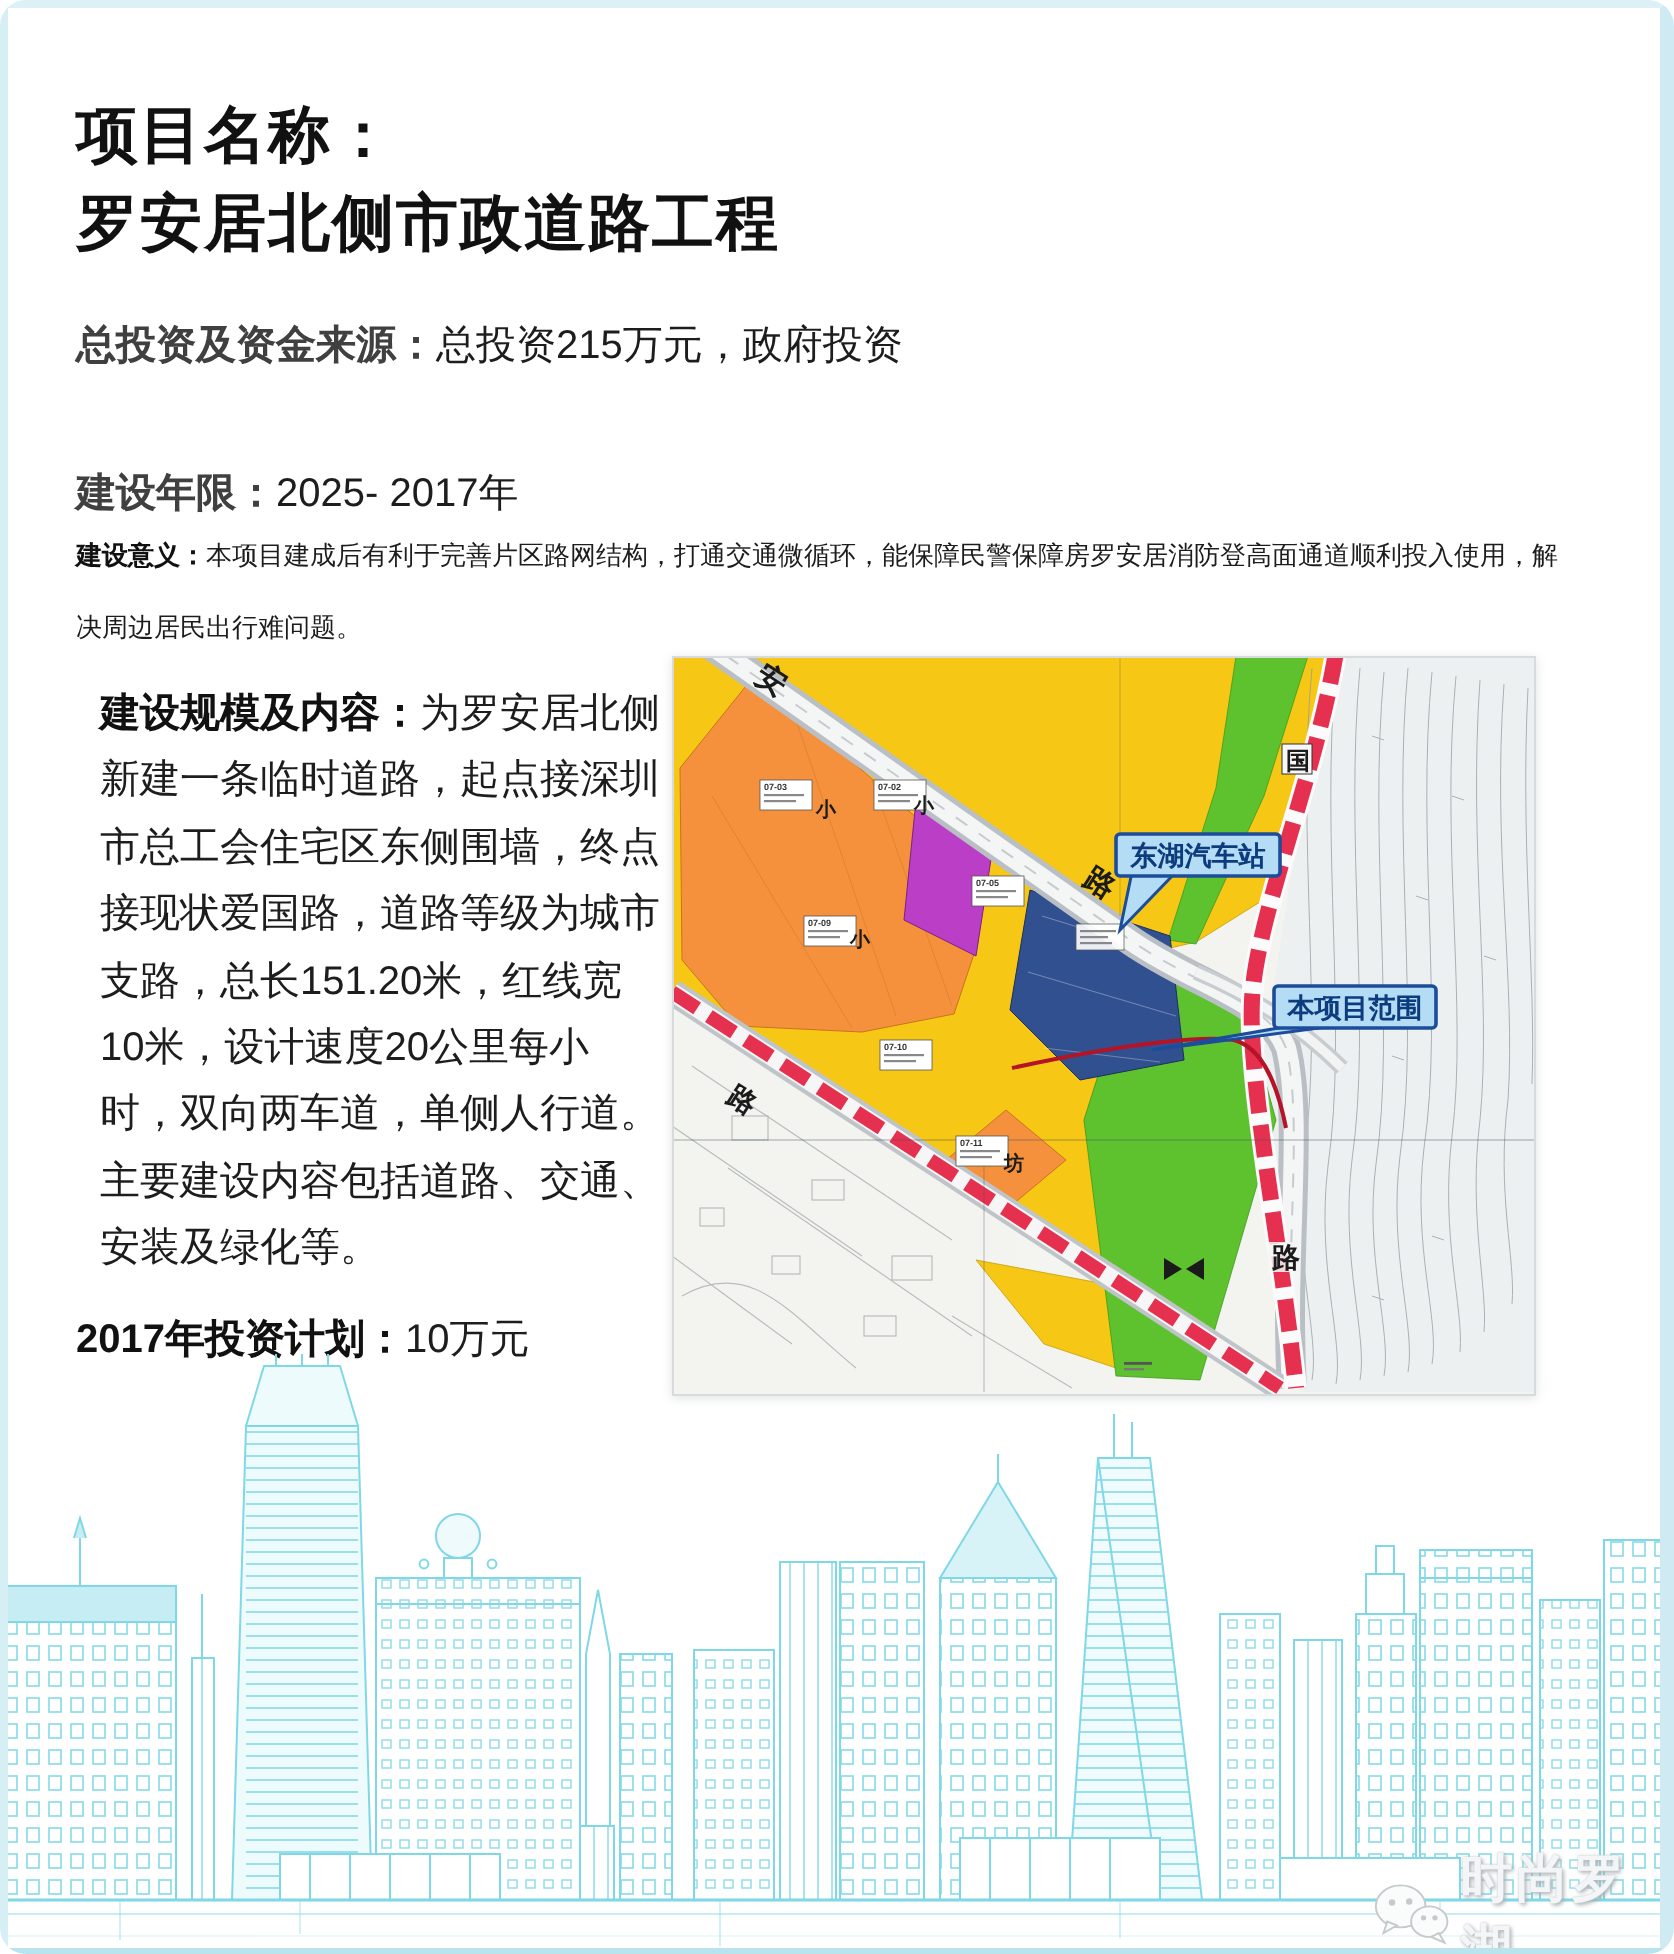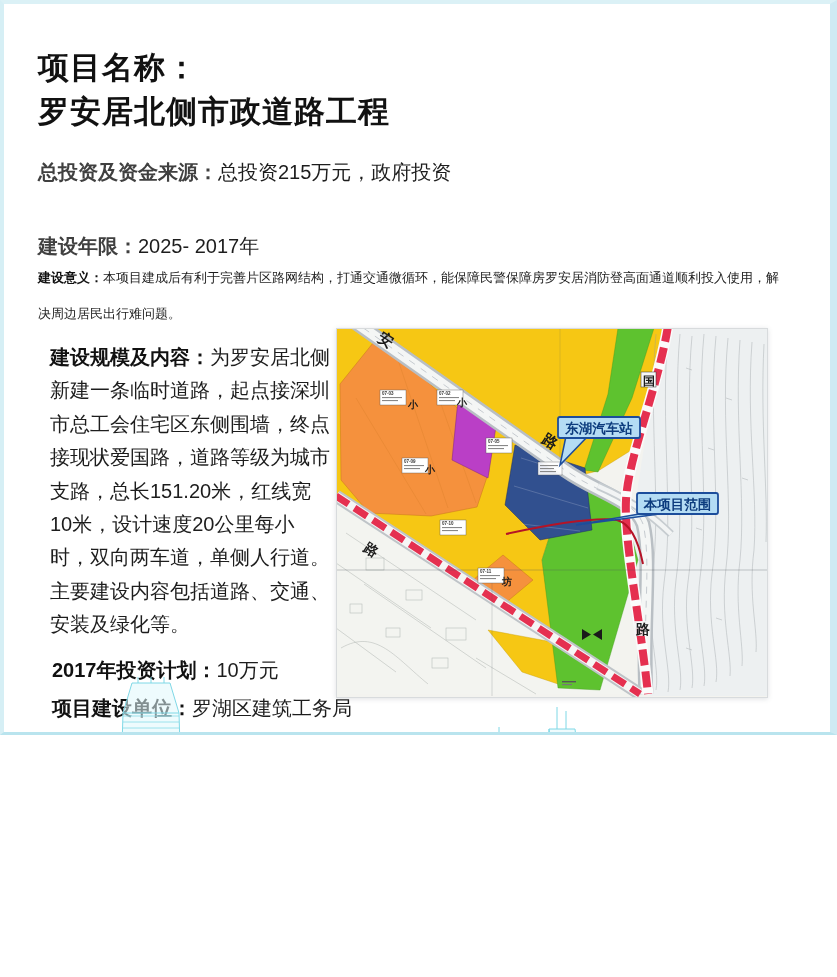--- a/index.html
+++ b/index.html
@@ -1,32 +1,32 @@
 <!DOCTYPE html>
 <html><head>
 <meta charset="utf-8">
 <style>
   html,body{margin:0;padding:0;}
   .page{
-    position:relative;width:837px;height:735px;background:#ffffff;overflow:hidden;
-    font-family:"Liberation Sans","DejaVu Sans",sans-serif;color:#1a1a1a;
+    position:relative;width:837px;height:977px;background:#ffffff;overflow:hidden;
+    font-family:"Liberation Sans","DejaVu Sans",sans-serif;color:#1a1a1a;border-radius:13px;
   }
   .frame{position:absolute;inset:0;pointer-events:none;z-index:40;
     border-top:4px solid #dbf1f6;border-left:4px solid #d6eff5;
     border-right:7px solid #cfeaf3;border-bottom:3px solid #b9e4ee;}
   .title{position:absolute;left:38px;top:46px;font-size:31px;line-height:44px;
     font-weight:800;letter-spacing:1px;color:#111;}
   .infoline{position:absolute;left:38px;font-size:20px;white-space:nowrap;color:#1d1d1d;}
   .infoline b{font-weight:700;color:#404040;}
   .para{position:absolute;left:38px;color:#1d1d1d;}
   .para b{font-weight:700;color:#111;}
   .sig{top:260px;width:752px;font-size:13px;line-height:36px;}
   .leftcol{top:329px;width:306px;font-size:20px;line-height:33.4px;}
   .leftcol p{margin:12px;}
-  .leftcol .ln{margin-top:5px;white-space:nowrap;margin-left:14px;}
+  .leftcol .ln{margin-top:5px;white-space:nowrap;}
   .mapwrap{position:absolute;left:336px;top:328px;width:432px;height:370px;
     box-shadow:0 1px 5px rgba(80,90,100,.18);}
   .skyline{position:absolute;left:0;top:677px;z-index:5;}
   .sk *{vector-effect:non-scaling-stroke;}
   .watermark{position:absolute;left:686px;top:922px;z-index:30;display:flex;align-items:center;gap:4px;}
   .watermark .wm-text{font-size:26px;font-weight:700;letter-spacing:2px;color:#f3f5f6;
     text-shadow:0 0 1px #c2c8cb,1px 1px 2px #a8afb3;}
   .map-micro{font-size:4.5px;fill:#333;font-weight:700;}
   .map-char{font-weight:700;fill:#1b1b1b;}
   .callout-text{font-size:13.5px;font-weight:700;fill:#0d3c7e;}
@@ -49,23 +49,20 @@
   </div>
 
   <div class="para sig">
     <b>建设意义：</b><span>本项目建成后有利于完善片区路网结构，打通交通微循环，能保障民警保障房罗安居消防登高面通道顺利投入使用，解决周边居民出行难问题。</span>
   </div>
 
   <div class="para leftcol">
     <p><b>建设规模及内容：</b><span>为罗安居北侧新建一条临时道路，起点接深圳市总工会住宅区东侧围墙，终点接现状爱国路，道路等级为城市支路，总长151.20米，红线宽10米，设计速度20公里每小时，双向两车道，单侧人行道。主要建设内容包括道路、交通、安装及绿化等。</span></p>
     <div class="ln">
       <b>2017年投资计划：</b><span>10万元</span>
-    </div>
-    <div class="ln">
-      <b>项目建设单位：</b><span>罗湖区建筑工务局</span>
     </div>
   </div>
 
   <div class="mapwrap">
   <svg viewBox="0 0 432 370" width="432" height="370">
     <rect x="0" y="0" width="432" height="370" fill="#f3f3ef"></rect>
 
     <g stroke="#b3b8b6" stroke-width="0.6" fill="none" opacity="0.9">
       <polygon points="0,172 304,366 0,366" fill="#f4f5f1" stroke="none"></polygon>
       <path d="M10,205 L140,292"></path>

